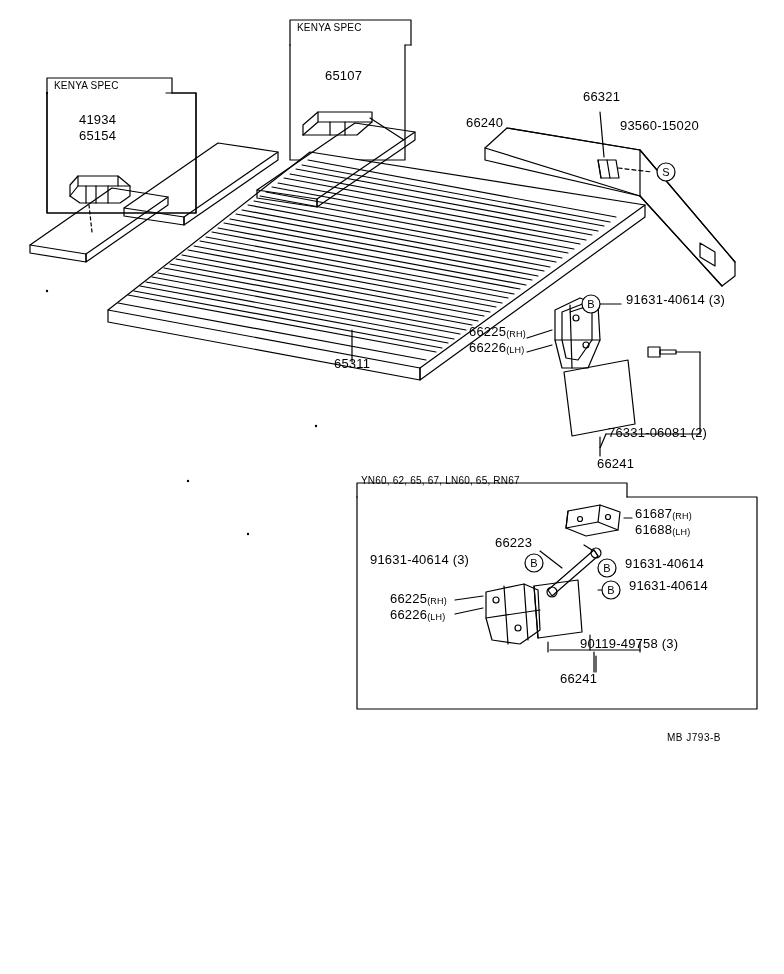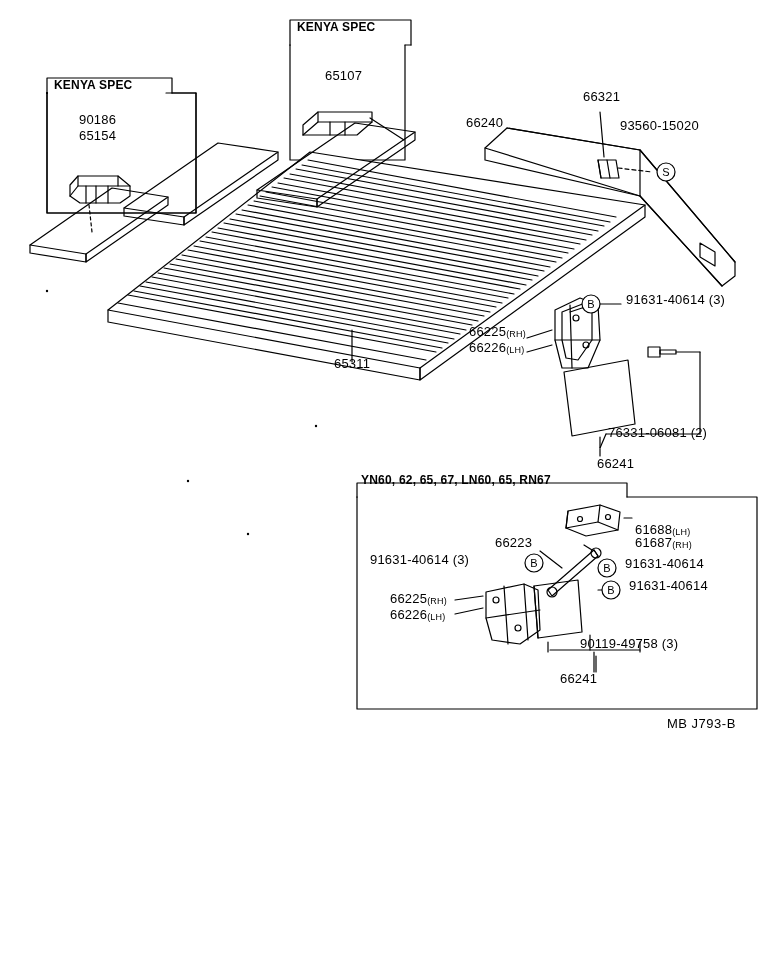--- a/index.html
+++ b/index.html
@@ -31,27 +31,28 @@
     letter-spacing: 0.2px;
   }
   .sub {
     font-size: 9px;
     vertical-align: baseline;
     position: relative;
     top: 1px;
     margin-top: 8px;
   }
   .boxtitle {
-    font-size: 12px;
-    font-weight: bold;
+    font-size: 10px;
+    font-weight: normal;
   }
   .footer {
     position: absolute;
-    font-size: 13px;
+    font-size: 10px;
     letter-spacing: 0.5px;
+    margin-top: 16px;
   }
 </style>
 </head>
 <body>
 
 <svg id="diagram" viewBox="0 0 784 974" xmlns="http://www.w3.org/2000/svg">
   <g fill="none" stroke="#000" stroke-width="1.2" stroke-linejoin="round" stroke-linecap="round">
 
     <g>
       <path d="M47,93 L47,213 L196,213 L196,93 L166,93"></path>
@@ -304,36 +305,36 @@
     <text x="534" y="567">B</text>
     <text x="607" y="572">B</text>
     <text x="611" y="594">B</text>
   </g>
 </svg>
 
 <div class="lbl boxtitle" style="left:54px; top:78px;">KENYA SPEC</div>
 <div class="lbl boxtitle" style="left:297px; top:20px;">KENYA SPEC</div>
 <div class="lbl boxtitle" style="left:361px; top:473px;">YN60, 62, 65, 67, LN60, 65, RN67</div>
 
-<div class="lbl" style="left:79px; top:112px;">90186</div>
+<div class="lbl" style="left:79px; top:112px;">41934</div>
 <div class="lbl" style="left:79px; top:128px;">65154</div>
 <div class="lbl" style="left:325px; top:68px;">65107</div>
 <div class="lbl" style="left:466px; top:95px;margin-top:20px;">66240</div>
 <div class="lbl" style="left:583px; top:89px;">66321</div>
 <div class="lbl" style="left:620px; top:118px;">93560-15020</div>
 <div class="lbl" style="left:334px; top:356px;">65311</div>
 <div class="lbl" style="left:626px; top:292px;">91631-40614 (3)</div>
 
 <div class="lbl" style="left:469px; top:324px;"><span>66225</span><span class="sub">(RH)</span></div>
 <div class="lbl" style="left:469px; top:340px;"><span>66226</span><span class="sub">(LH)</span></div>
 
 <div class="lbl" style="left:608px; top:425px;">76331-06081 (2)</div>
 <div class="lbl" style="left:597px; top:456px;">66241</div>
 
-<div class="lbl" style="left:635px; top:535px;"><span>61687</span><span class="sub">(RH)</span></div>
+<div class="lbl" style="left:635px; top:506px;"><span>61687</span><span class="sub">(RH)</span></div>
 <div class="lbl" style="left:635px; top:522px;"><span>61688</span><span class="sub">(LH)</span></div>
 
 <div class="lbl" style="left:495px; top:535px;">66223</div>
 <div class="lbl" style="left:370px; top:552px;">91631-40614 (3)</div>
 <div class="lbl" style="left:625px; top:556px;">91631-40614</div>
 <div class="lbl" style="left:629px; top:578px;">91631-40614</div>
 
 <div class="lbl" style="left:390px; top:591px;"><span>66225</span><span class="sub">(RH)</span></div>
 <div class="lbl" style="left:390px; top:607px;"><span>66226</span><span class="sub">(LH)</span></div>
 

